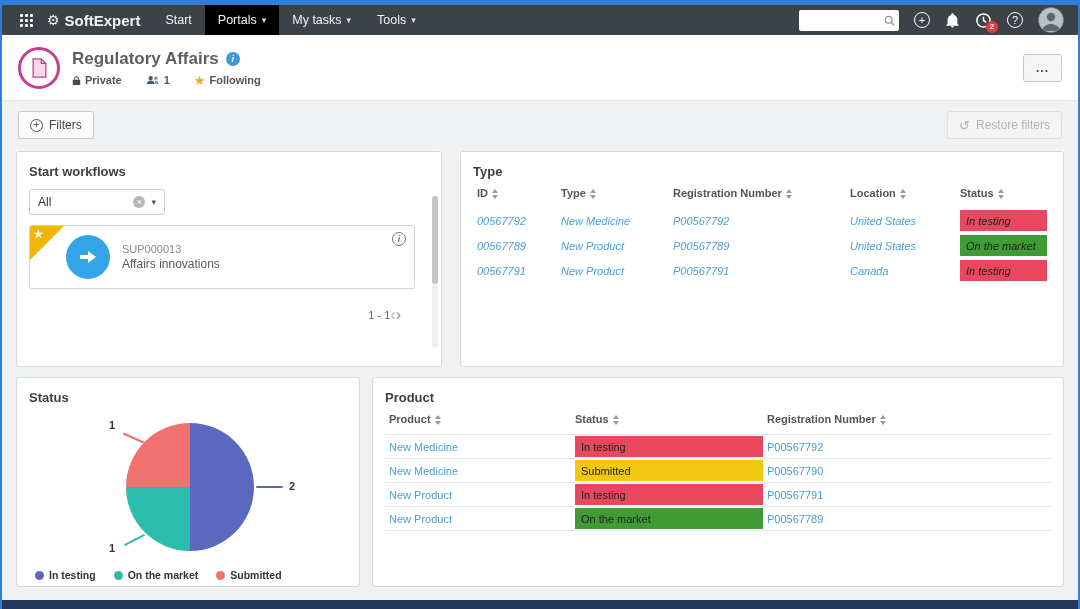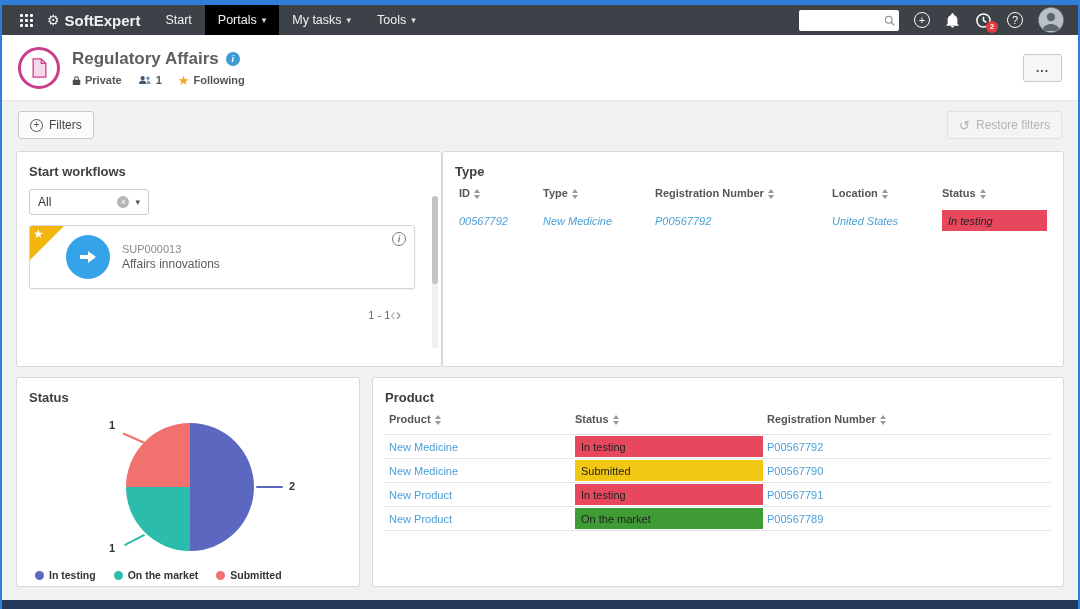--- a/index.html
+++ b/index.html
@@ -27,49 +27,49 @@
   .badge { position:absolute; right:-6px; bottom:-4px; min-width:12px; height:12px; border-radius:6px; background:#e23b3b; color:#fff; font-size:8px; display:flex; align-items:center; justify-content:center; padding:0 2px; font-weight:bold; }
   .avatar { width:26px; height:26px; border-radius:50%; overflow:hidden; background:#b9c0c7; cursor:pointer; border:1px solid #6d747c; }
 
   
   .header { background:#fff; padding:4px 16px; display:flex; align-items:center; flex:none; height:66px; border-bottom:1px solid #e8e8e8; }
   .portal-icon { width:42px; height:42px; border:3px solid #c93c8e; border-radius:50%; background:#fff; display:flex; align-items:center; justify-content:center; flex:none; }
   .header-text { margin-left:12px; }
   .title-row { display:flex; align-items:center; gap:7px; }
   .page-title { font-size:17px; font-weight:bold; color:#5e5e60; }
   .info-dot { width:14px; height:14px; border-radius:50%; background:#3d9ad2; color:#fff; font-size:9px; font-style:italic; font-weight:bold; display:flex; align-items:center; justify-content:center; cursor:pointer; }
-  .meta-row { display:flex; align-items:center; gap:16px; margin-top:5px; font-size:11px; font-weight:bold; color:#555; }
+  .meta-row { display:flex; align-items:center; gap:24px; margin-top:5px; font-size:11px; font-weight:bold; color:#555; }
   .meta { display:flex; align-items:center; gap:4px; }
   .star { color:#f5a623; font-size:13px; line-height:1; }
   .header-actions { margin-left:auto; display:flex; align-items:center; gap:8px; }
   .btn { display:flex; align-items:center; gap:6px; height:28px; padding:0 11px; background:#f6f6f6; border:1px solid #c9c9c9; border-radius:3px; font-size:12px; color:#444; cursor:pointer; }
   .btn-more { padding:0 12px; font-weight:bold; letter-spacing:1px; }
 
   
   .filterbar { padding:10px 16px; display:flex; justify-content:space-between; align-items:center; flex:none; }
   .btn-filters { background:#fbfbfb; }
   .plus-ring { width:13px; height:13px; border:1px solid #555; border-radius:50%; display:flex; align-items:center; justify-content:center; font-size:10px; color:#555; line-height:1; }
   .btn-restore { background:#f4f4f4; border-color:#e0e0e0; color:#b3b3b3; cursor:default; }
   .btn-restore .undo { font-size:13px; line-height:1; }
 
   
   .content { flex:1; padding:2px 14px 0; }
   .row { display:flex; }
   .row1 { height:216px; margin-bottom:10px; }
   .row2 { height:210px; }
   .card { background:#fff; border:1px solid #d8d8d8; border-radius:3px; padding:12px; position:relative; }
   .card-title { font-size:13px; font-weight:bold; color:#3f3f3f; }
-  .card-workflows { width:426px; flex:none; }
+  .card-workflows { width:426px; margin-right:18px; flex:none; }
   .card-type { flex:1; }
   .card-status { width:344px; margin-right:12px; flex:none; }
   .card-product { flex:1; }
 
   
   .wf-controls { display:flex; gap:8px; margin-top:10px; margin-right:14px; }
-  .dropdown { width:120px; height:26px; border:1px solid #ccc; border-radius:3px; display:flex; align-items:center; padding:0 8px; gap:6px; font-size:12px; color:#333; cursor:pointer; background:#fff; }
+  .dropdown { width:136px; height:26px; border:1px solid #ccc; border-radius:3px; display:flex; align-items:center; padding:0 8px; gap:6px; font-size:12px; color:#333; cursor:pointer; background:#fff; }
   .dd-clear { margin-left:auto; width:12px; height:12px; border-radius:50%; background:#b5b5b5; color:#fff; font-size:9px; display:flex; align-items:center; justify-content:center; line-height:1; cursor:pointer; }
   .dd-caret { font-size:9px; color:#555; }
   .searchbox { flex:1; height:26px; border:1px solid #ccc; border-radius:3px; position:relative; display:flex; align-items:center; background:#fff; }
   .searchbox input { border:none; outline:none; width:100%; height:100%; padding:0 22px 0 8px; font-size:12px; color:#333; background:transparent; }
   .searchbox input::placeholder { color:#9a9a9a; }
   .searchbox svg { position:absolute; right:6px; }
   .wf-item { margin-top:10px; margin-right:14px; border:1px solid #d5d5d5; border-radius:3px; height:64px; position:relative; display:flex; align-items:center; padding-left:14px; cursor:pointer; background:#fff; box-shadow:0 1px 2px rgba(0,0,0,.06); overflow:hidden; }
   .ribbon { position:absolute; top:0; left:0; width:0; height:0; border-top:34px solid #f2b50c; border-right:34px solid transparent; }
   .ribbon-star { position:absolute; top:2px; left:3px; color:#fff; font-size:12px; line-height:1; }
   .wf-circle { width:44px; height:44px; border-radius:50%; background:#35a3e8; display:flex; align-items:center; justify-content:center; margin-left:22px; flex:none; }
@@ -319,20 +319,38 @@
           <tbody>
             <tr>
               <td><span class="link">00567792</span></td>
               <td><span class="link">New Medicine</span></td>
               <td><span class="link">P00567792</span></td>
               <td><span class="link">United States</span></td>
               <td>
                   <div class="chip" style="background-color: rgb(232, 72, 94);">In testing</div>
                 </td>
             </tr>
+            <tr>
+              <td><span class="link">00567789</span></td>
+              <td><span class="link">New Product</span></td>
+              <td><span class="link">P00567789</span></td>
+              <td><span class="link">United States</span></td>
+              <td>
+                  <div class="chip" style="background-color: rgb(63, 156, 53);">On the market</div>
+                </td>
+            </tr>
+            <tr>
+              <td><span class="link">00567791</span></td>
+              <td><span class="link">New Product</span></td>
+              <td><span class="link">P00567791</span></td>
+              <td><span class="link">Canada</span></td>
+              <td>
+                  <div class="chip" style="background-color: rgb(232, 72, 94);">In testing</div>
+                </td>
+            </tr>
           </tbody>
         </table>
       </section>
     </div>
 
     <div class="row row2">
 
       <section class="card card-status">
         <div class="card-title">Status</div>
         <div class="pie-wrap">

